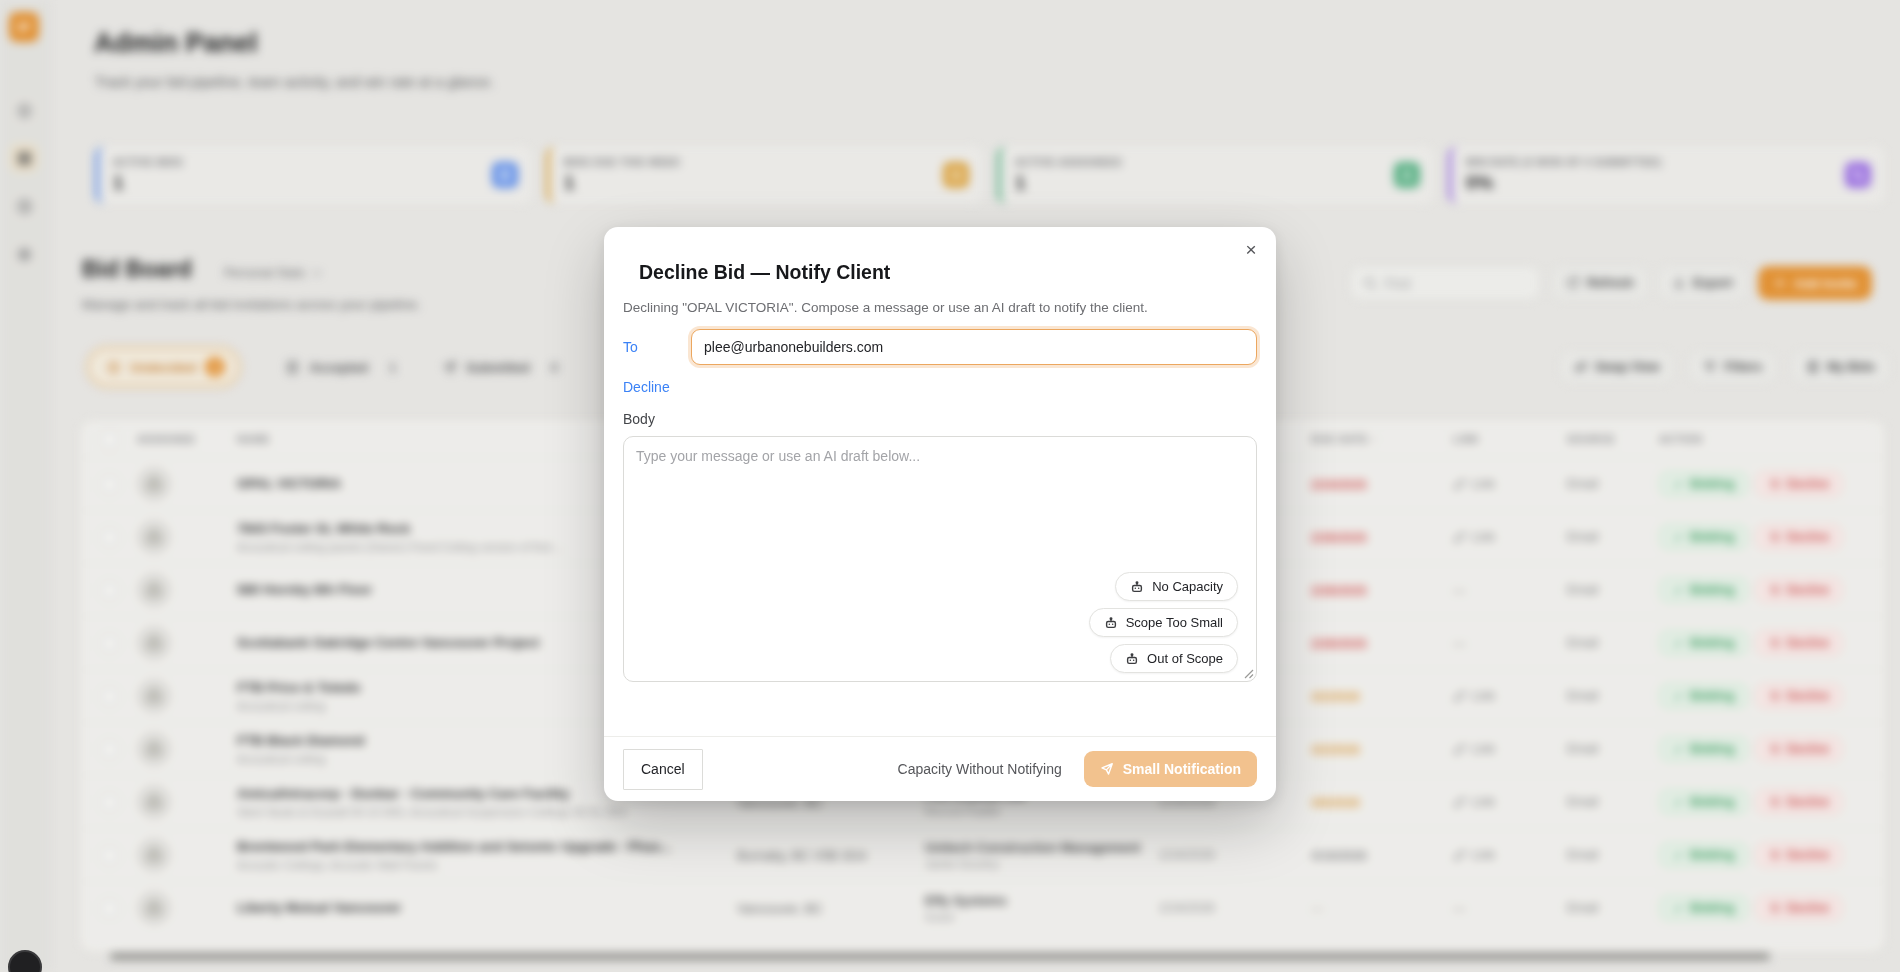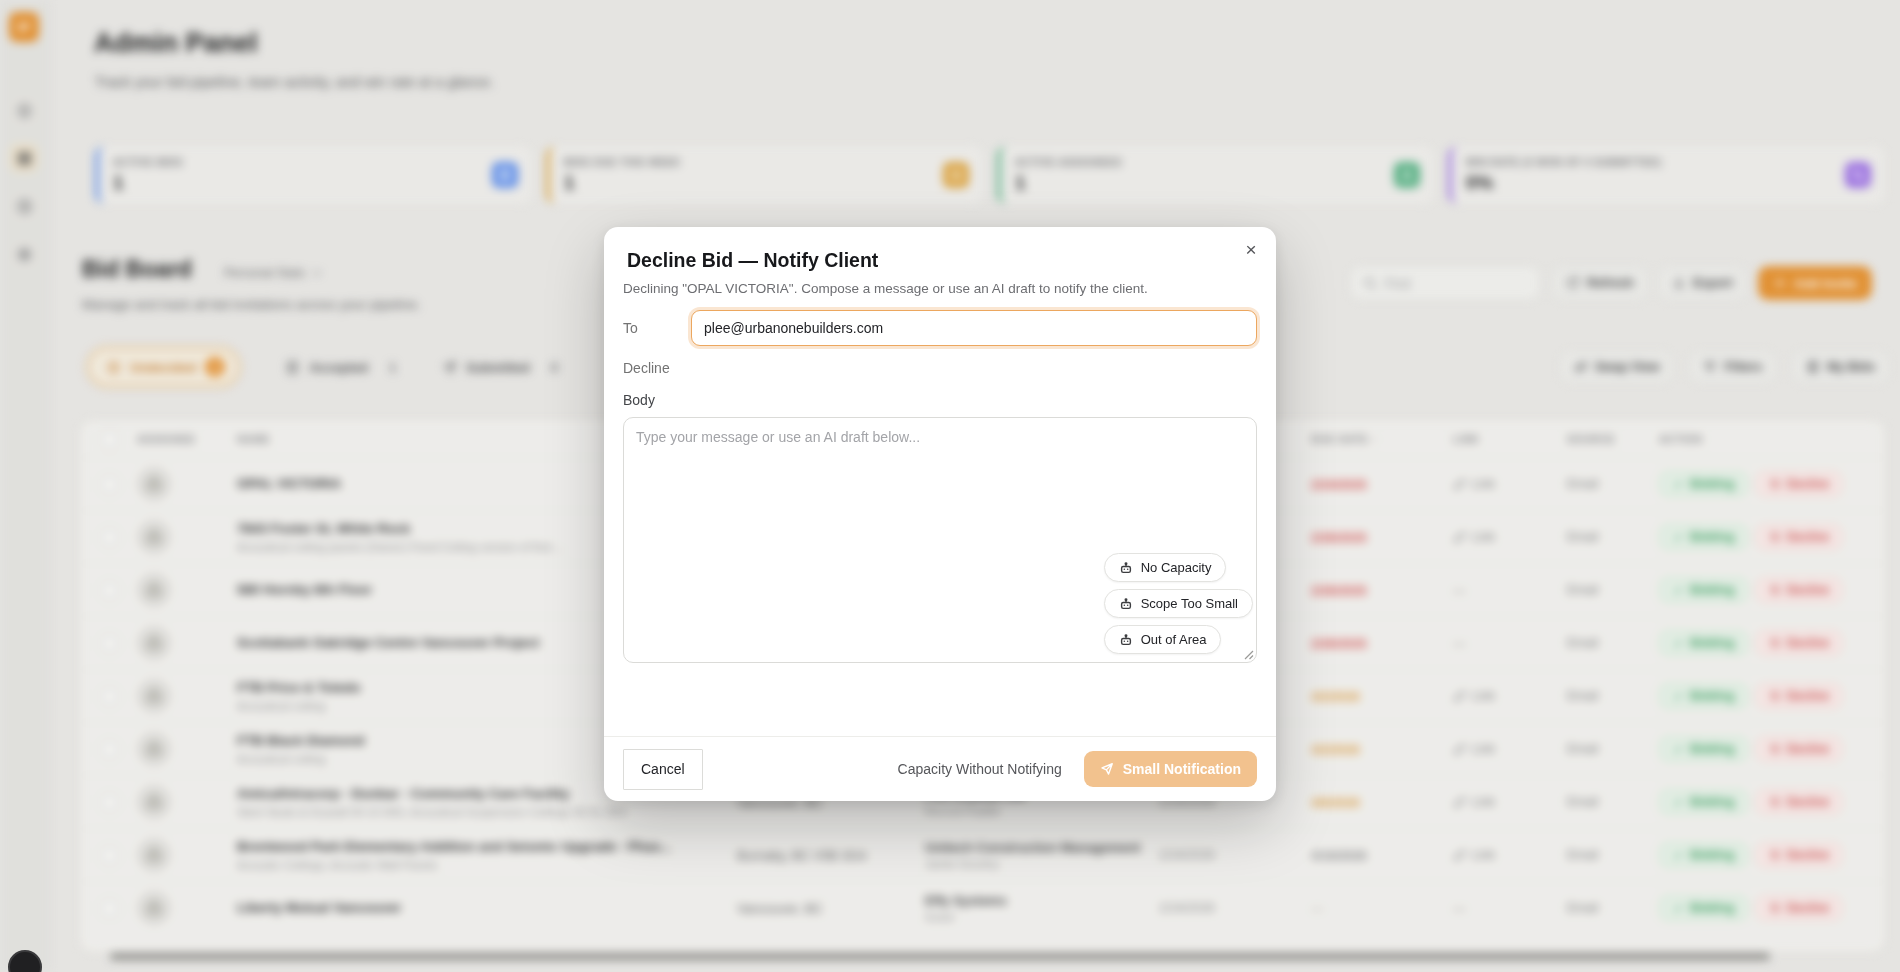--- a/index.html
+++ b/index.html
@@ -87,34 +87,34 @@
   .pill.red{color:#cc4a4a;background:#fdeeed;border-color:#f2cac6}
 
   .hscroll{position:absolute;left:110px;top:953px;width:1660px;height:7px;border-radius:4px;background:#8d8d8a}
 
   
   .modal{position:absolute;left:604px;top:227px;width:672px;height:574px;background:#fff;border-radius:14px;
          box-shadow:0 24px 60px rgba(0,0,0,.22),0 4px 14px rgba(0,0,0,.10);z-index:20;box-sizing:border-box;
          padding:18px 19px 0 19px}
   .mclose{position:absolute;right:12px;top:10px;width:26px;height:26px;border:none;background:none;color:#55565a;
           font-size:19px;line-height:26px;text-align:center;cursor:pointer;padding:0}
-  .mtitle{font-size:19.5px;font-weight:700;color:#17181b;margin:4px}
+  .mtitle{font-size:19.5px;font-weight:700;color:#17181b;margin:16px}
   .msub{font-size:13.5px;color:#6d6e72;margin:9px 0 0 0}
   .frow{display:flex;align-items:center;margin-top:14px}
-  .flabel{width:68px;font-size:14px;color:#737373}
+  .flabel{width:68px;font-size:14px;color:#3b82f6}
   .inp{flex:1;height:36px;box-sizing:border-box;border:1px solid #d9d9d6;border-radius:9px;padding:0 12px;
        font-size:14px;color:#232428;background:#fff;font-family:inherit}
   .inp::placeholder{color:#a3a4a8}
   .inp.focused{border:1.5px solid #eca75f;box-shadow:0 0 0 3px rgba(236,167,95,.28);outline:none}
   .blabel{font-size:14px;color:#434549;margin:16px 0 9px 0}
   .bodywrap{position:relative;height:246px}
   .bodywrap textarea{position:absolute;inset:0;width:100%;height:100%;box-sizing:border-box;border:1px solid #dbdbd8;
        border-radius:10px;padding:11px 12px;font-size:14px;color:#232428;resize:none;font-family:inherit}
   .bodywrap textarea::placeholder{color:#a3a4a8}
-  .chips{position:absolute;right:4px;bottom:9px;display:flex;flex-direction:column;gap:7px;align-items:flex-start}
+  .chips{position:absolute;right:19px;bottom:9px;display:flex;flex-direction:column;gap:7px;align-items:flex-end}
   .chip{display:flex;align-items:center;gap:8px;background:#fff;border:1px solid #e3e3e0;border-radius:999px;
         padding:6px 14px;font-size:13px;color:#232428;box-shadow:0 1px 2px rgba(0,0,0,.05);cursor:pointer}
   .chip .ic{width:14px;height:14px;color:#3c3d40}
   .rsz{position:absolute;right:3px;bottom:3px;width:11px;height:11px;color:#9a9a98}
   .mfooter{position:absolute;left:0;right:0;bottom:0;height:64px;border-top:1px solid #ededea;
            display:flex;align-items:center;justify-content:space-between;padding:0 19px;
            border-radius:0 0 14px 14px}
   .btn-cancel{height:41px;padding:0 17px;border-radius:1px;border:1px solid #dcdcd9;background:#fff;
               font-size:14px;color:#232428;font-family:inherit;cursor:pointer}
   .fright{display:flex;align-items:center;gap:16px}
@@ -897,21 +897,21 @@
         <button class="chip">
           <span class="ic ">
             <svg viewBox="0 0 16 16" fill="none" stroke="currentColor" stroke-width="1.6" stroke-linecap="round" stroke-linejoin="round">
               <rect x="3" y="6.2" width="10" height="6.8" rx="1.8"></rect>
               <path d="M8 3.9v2.3"></path>
               <circle cx="8" cy="3.1" r="0.9"></circle>
               <circle cx="6.1" cy="9.4" r="0.9" fill="currentColor" stroke="none"></circle>
               <circle cx="9.9" cy="9.4" r="0.9" fill="currentColor" stroke="none"></circle>
             </svg>
           </span>
-          <span>Out of Area</span>
+          <span>Out of Scope</span>
         </button>
       </div>
     <span class="ic rsz">
       <svg viewBox="0 0 11 11" stroke="currentColor" stroke-width="1.2" fill="none">
           <path d="M10 2L2 10M10 6.5L6.5 10"></path>
         </svg>
     </span>
   </div>
 
   <div class="mfooter">

